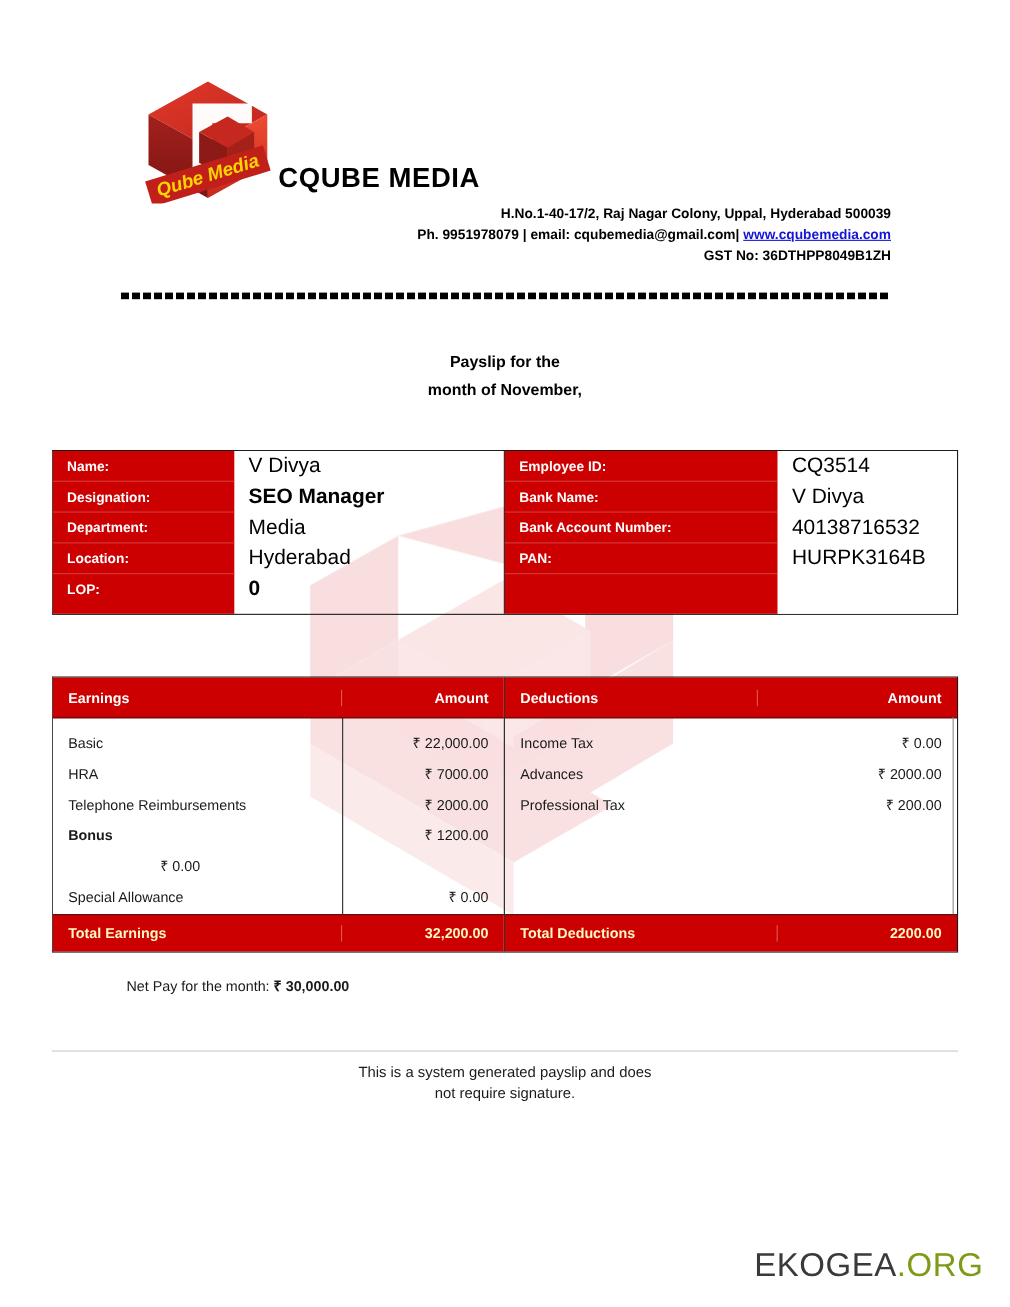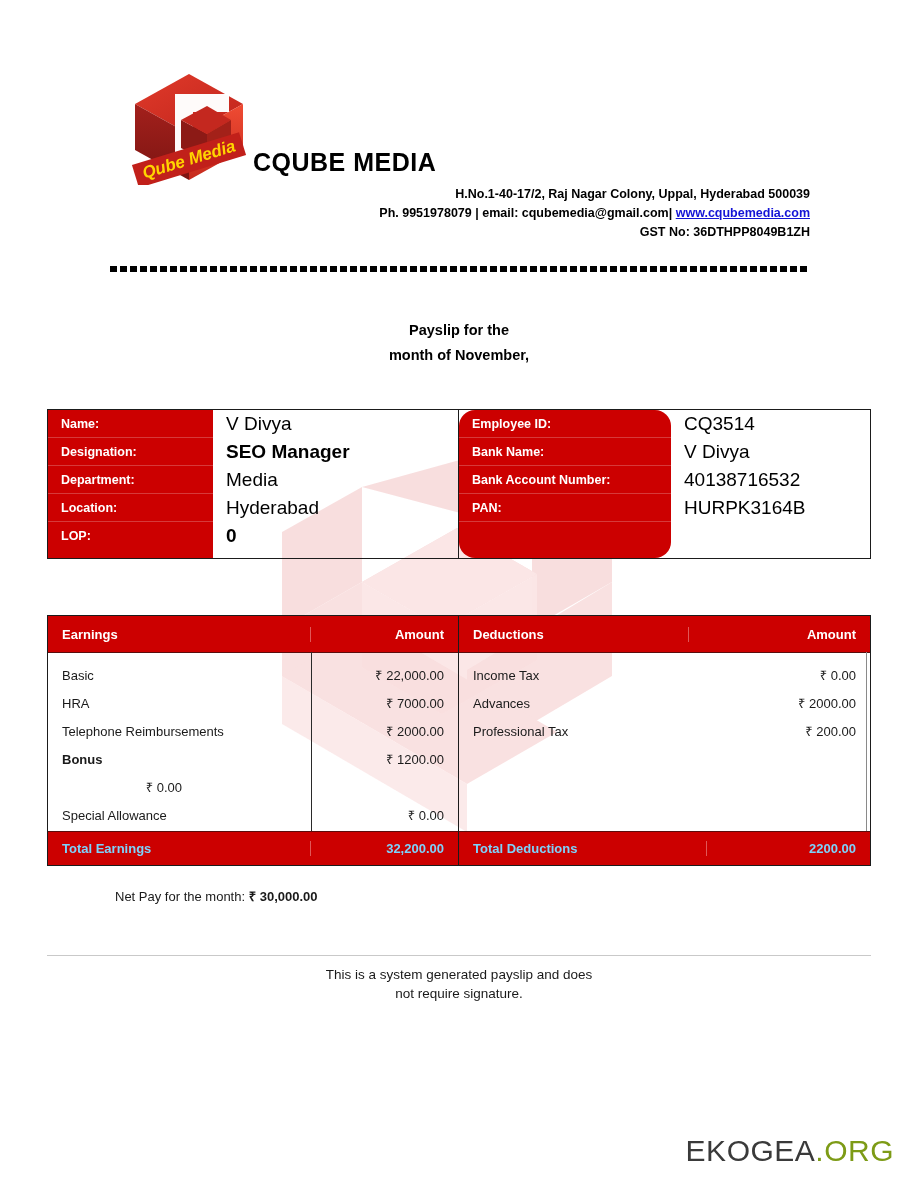--- a/index.html
+++ b/index.html
@@ -112,21 +112,21 @@
   }
   .info-col { display: flex; height: 100%; }
   .info-col.left  { width: 412px; border-right: 1px solid #1b1b1b; }
   .info-col.right { width: 412px; }
 
   .info-labels {
     background: #cc0000;
     width: 165px;
     padding: 0;
   }
-  .info-col.right .info-labels { width: 212px; border-radius: 16px; }
+  .info-col.right .info-labels { width: 248px; }
   .info-values {
     background: #ffffff;
     flex: 1;
   }
   .info-col.left .info-values { background: transparent; }
   .info-col.right .info-values { background: #ffffff; }
 
   .info-row {
     height: 28px;
     line-height: 28px;
@@ -213,21 +213,21 @@
     left: 866px;
     top: 652px;
     width: 1px;
     height: 179px;
     background: #8a8a8a;
     z-index: 2;
   }
 
   .money-total {
     background: #cc0000;
-    color: #7dd3fc;
+    color: #fef9c3;
     font-weight: bold;
     font-size: 13px;
     height: 34px;
     display: flex;
     align-items: center;
     border-top: 1px solid #5a0d0d;
   }
   .money-total .t-label { padding-left: 14px; flex: 1; }
   .money-total .t-amt   { text-align: right; padding-right: 14px; }
   .money-col.left  .money-total .t-amt { width: 148px; border-left: 1px solid #e05757; }

